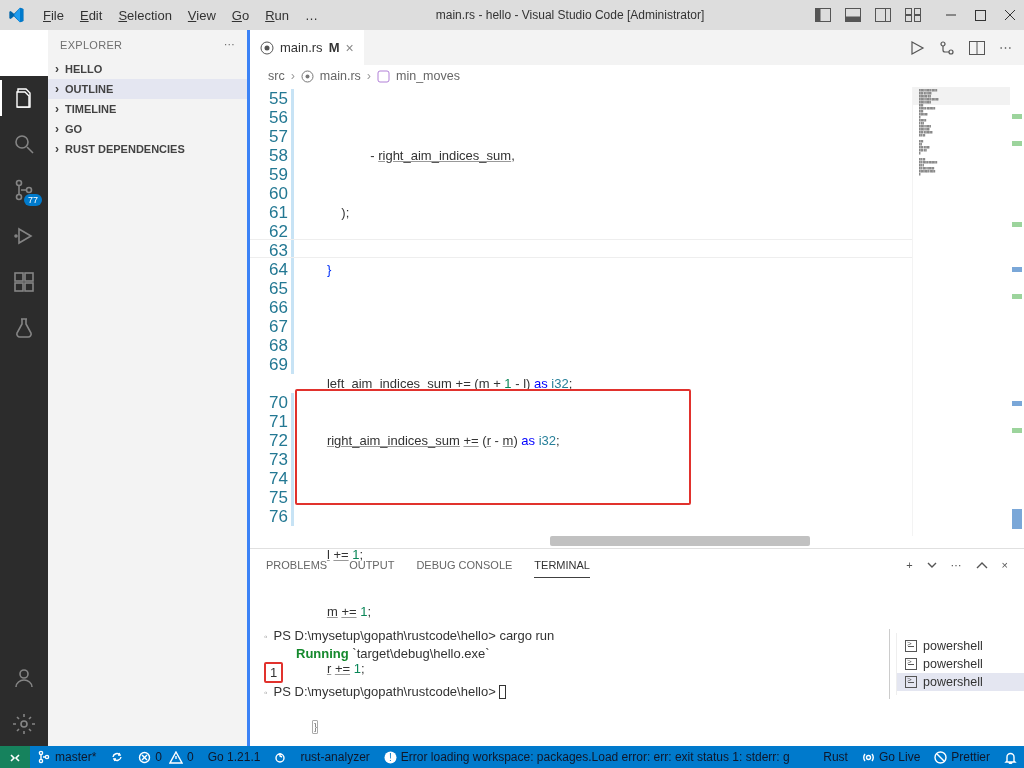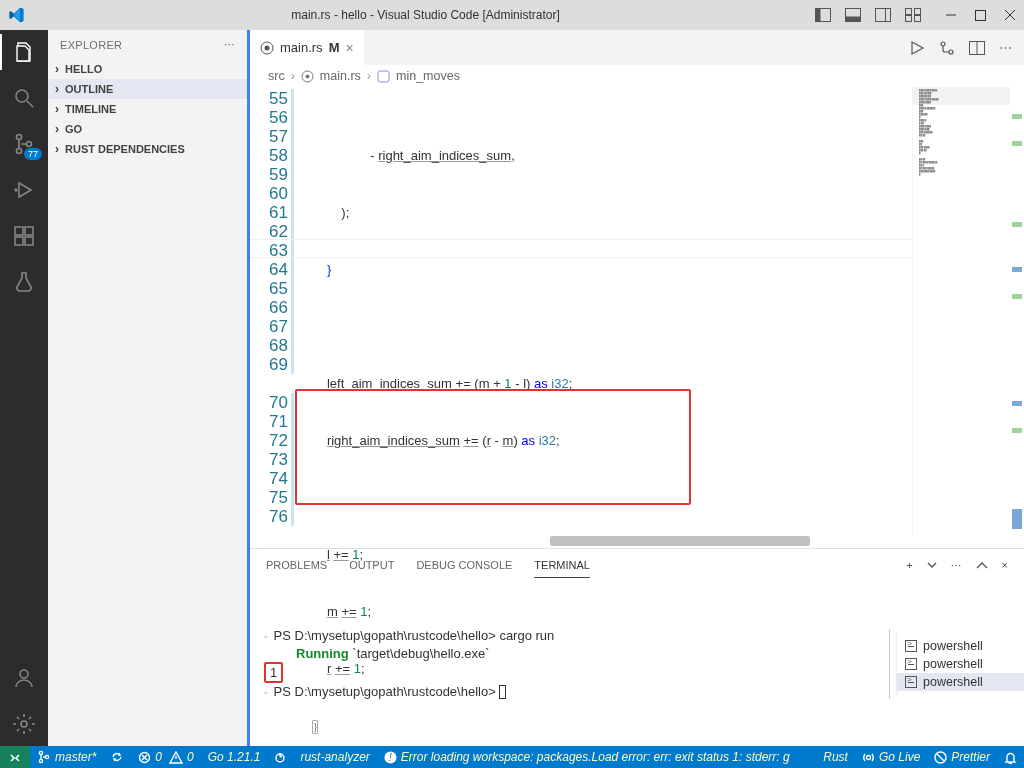--- a/index.html
+++ b/index.html
@@ -11,21 +11,21 @@
 .titlebar .menus { display: flex; gap: 2px; }
 .titlebar .menu { padding: 4px 7px; cursor: default; }
 .titlebar .menu u { text-decoration: underline; }
 .titlebar .title { flex: 1; text-align: center; color: #333; font-size: 12px; }
 .titlebar .win-controls { display: flex; gap: 18px; align-items: center; }
 .titlebar .layout-icons { display: flex; gap: 14px; margin-right: 24px; align-items: center; }
 .icon { display: inline-flex; align-items: center; justify-content: center; }
 
 
 .main { flex: 1; display: flex; min-height: 0; }
-.activitybar { width: 48px; background: #2c2c2c; display: flex; flex-direction: column; align-items: center; padding-top: 10px; gap: 22px; }
+.activitybar { width: 48px; background: #2c2c2c; display: flex; flex-direction: column; align-items: center; padding-top: 10px; gap: 22px; margin-top: 46px; }
 .activitybar .act-icon { width: 24px; height: 24px; color: #858585; position: relative; cursor: pointer; }
 .activitybar .act-icon.active { color: #fff; }
 .activitybar .act-icon.active::before { content:""; position:absolute; left:-12px; top:-6px; width:2px; height:36px; background:#fff; }
 .activitybar .badge { position: absolute; bottom: -4px; right: -6px; background: #007acc; color: #fff; border-radius: 8px; font-size: 9px; padding: 1px 4px; }
 .activitybar .spacer { flex: 1; }
 
 .sidebar { width: 202px; background: #f3f3f3; border-right: 3px solid #3b82f6; display: flex; flex-direction: column; }
 .sidebar-header { display:flex; align-items:center; padding:8px 12px; font-size:11px; color:#6f6f6f; letter-spacing:0.3px; }
 .sidebar-header .title { flex:1; }
 .sidebar-section { padding: 3px 6px 3px 4px; font-size: 11px; color:#424242; font-weight:700; display:flex; align-items:center; gap:3px; cursor:pointer; }
@@ -82,39 +82,48 @@
 .term-bold { font-weight:700; }
 .term-redbox { display:inline-block; border:2px solid #e1322d; padding:0 4px; border-radius:2px; }
 .panel-side { width:128px; border-left:1px solid #eee; padding:4px 0; font-size:12.5px; }
 .psi { display:flex; align-items:center; gap:6px; padding:2px 8px; }
 .psi.active { background:#e4e6f1; }
 .psi .sq { width:12px; height:12px; border:1px solid #555; position:relative; }
 .psi .sq::after { content:""; position:absolute; left:2px; top:5px; width:6px; height:1px; background:#555; }
 .psi .sq::before { content:">"; position:absolute; left:1px; top:-2px; font-size:8px; color:#555; }
 
 
-.statusbar { height:22px; background:#007acc; color:#fef9c3; display:flex; align-items:center; font-size:12px;font-style:italic; }
+.statusbar { height:22px; background:#007acc; color:#0f172a; display:flex; align-items:center; font-size:12px; }
 .statusbar .left, .statusbar .right { display:flex; align-items:center; height:100%; }
 .statusbar .seg { padding:0 7px; display:flex; align-items:center; gap:4px; height:100%; cursor:pointer; }
 .statusbar .remote { background:#16825d; padding:0 8px; }
 .statusbar .right { margin-left:auto; }
 
 svg { display:block; }
 </style>
 </head>
 <body>
 
 <div class="titlebar">
   <span class="icon vsc-logo">
     <svg viewBox="0 0 24 24" width="16" height="16">
         <path fill="#0065A9" d="M23 3l-5-2-9 9-5-4-2 1v10l2 1 5-4 9 9 5-2z"></path>
         <path fill="#007ACC" d="M18 1l5 2v18l-5 2-9-9 9-4z"></path>
         <path fill="#1F9CF0" d="M18 1v22l-9-11z"></path>
       </svg>
   </span>
+  <div class="menus">
+    <span class="menu"><u>F</u>ile</span>
+    <span class="menu"><u>E</u>dit</span>
+    <span class="menu"><u>S</u>election</span>
+    <span class="menu"><u>V</u>iew</span>
+    <span class="menu"><u>G</u>o</span>
+    <span class="menu"><u>R</u>un</span>
+    <span class="menu">…</span>
+  </div>
   <div class="title">main.rs - hello - Visual Studio Code [Administrator]</div>
   <div class="layout-icons">
     <span class="icon">
         <svg width="16" height="14">
           <rect x="0.5" y="0.5" width="15" height="13" fill="none" stroke="#555"></rect>
           <rect x="0.5" y="0.5" width="5" height="13" fill="#555"></rect>
         </svg>
       </span>
     <span class="icon">
         <svg width="16" height="14">

